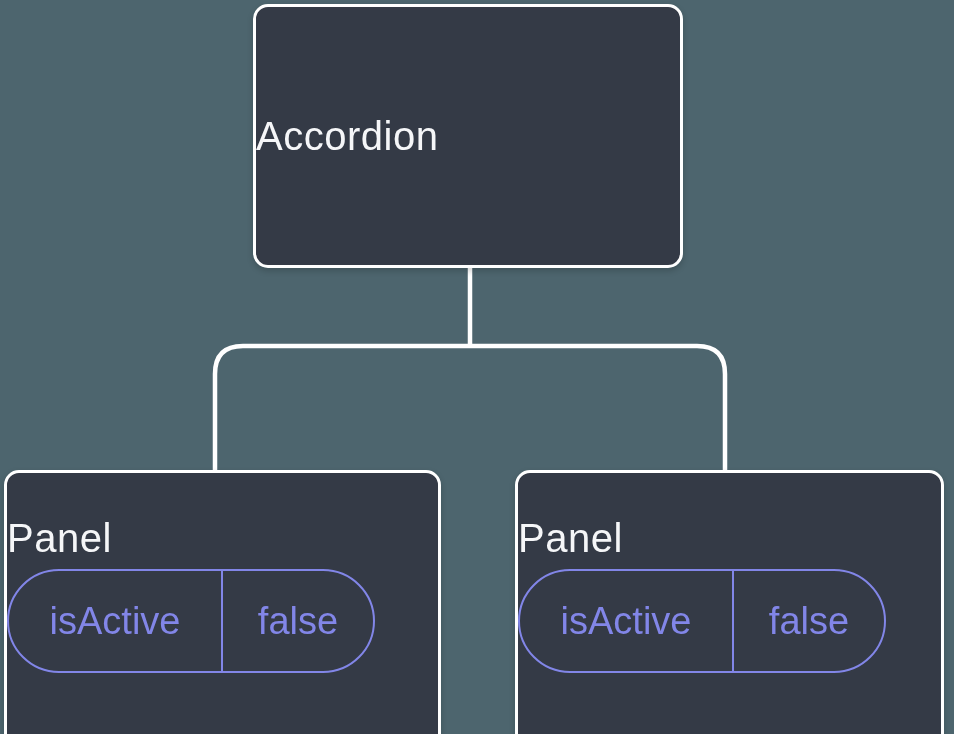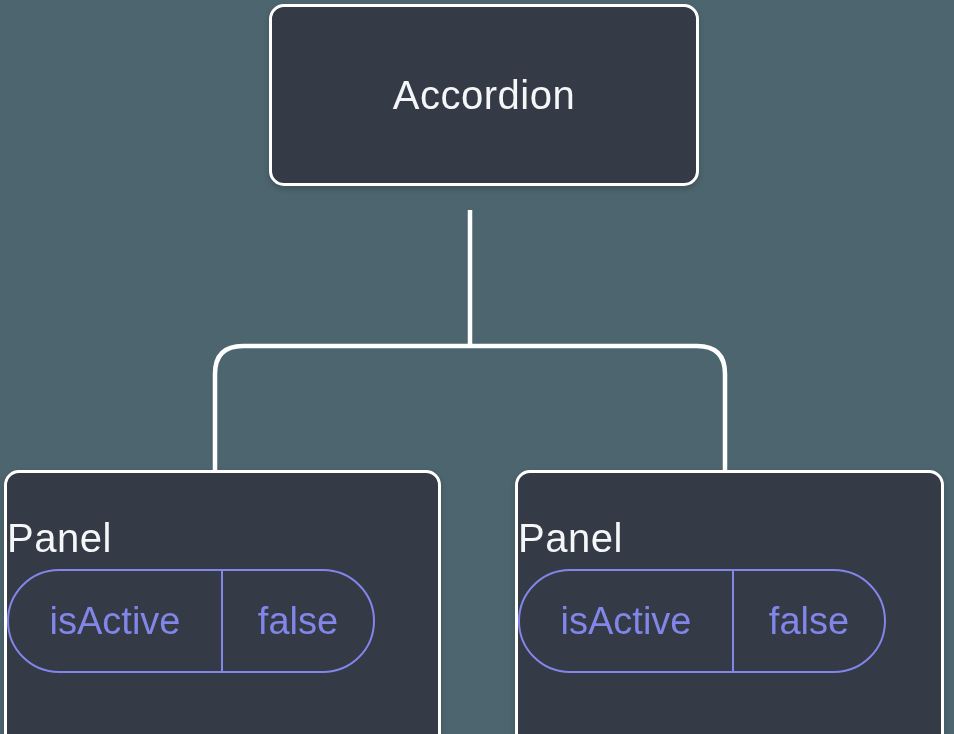--- a/index.html
+++ b/index.html
@@ -35,25 +35,24 @@
   }
   .node {
     position: absolute;
     background: var(--node_fill);
     border: 3.5px solid var(--node_border);
     border-radius: 15px;
     z-index: 1;
     box-shadow: 0 3px 6px rgba(0,0,0,0.18);
   }
   .root-node {
-    left: 269px; top: 4px;
-    width: 430px; height: 182px;
+    left: 253px; top: 4px;
+    width: 430px; height: 264px;
     display: flex;
     align-items: center;
-    justify-content: center;
   }
   .node-title {
     color: var(--title_text);
     font-size: 40px;
     font-weight: 500;
     letter-spacing: 0.5px;
     line-height: 1.15;
   }
   .panel-node {
     top: 470px;

